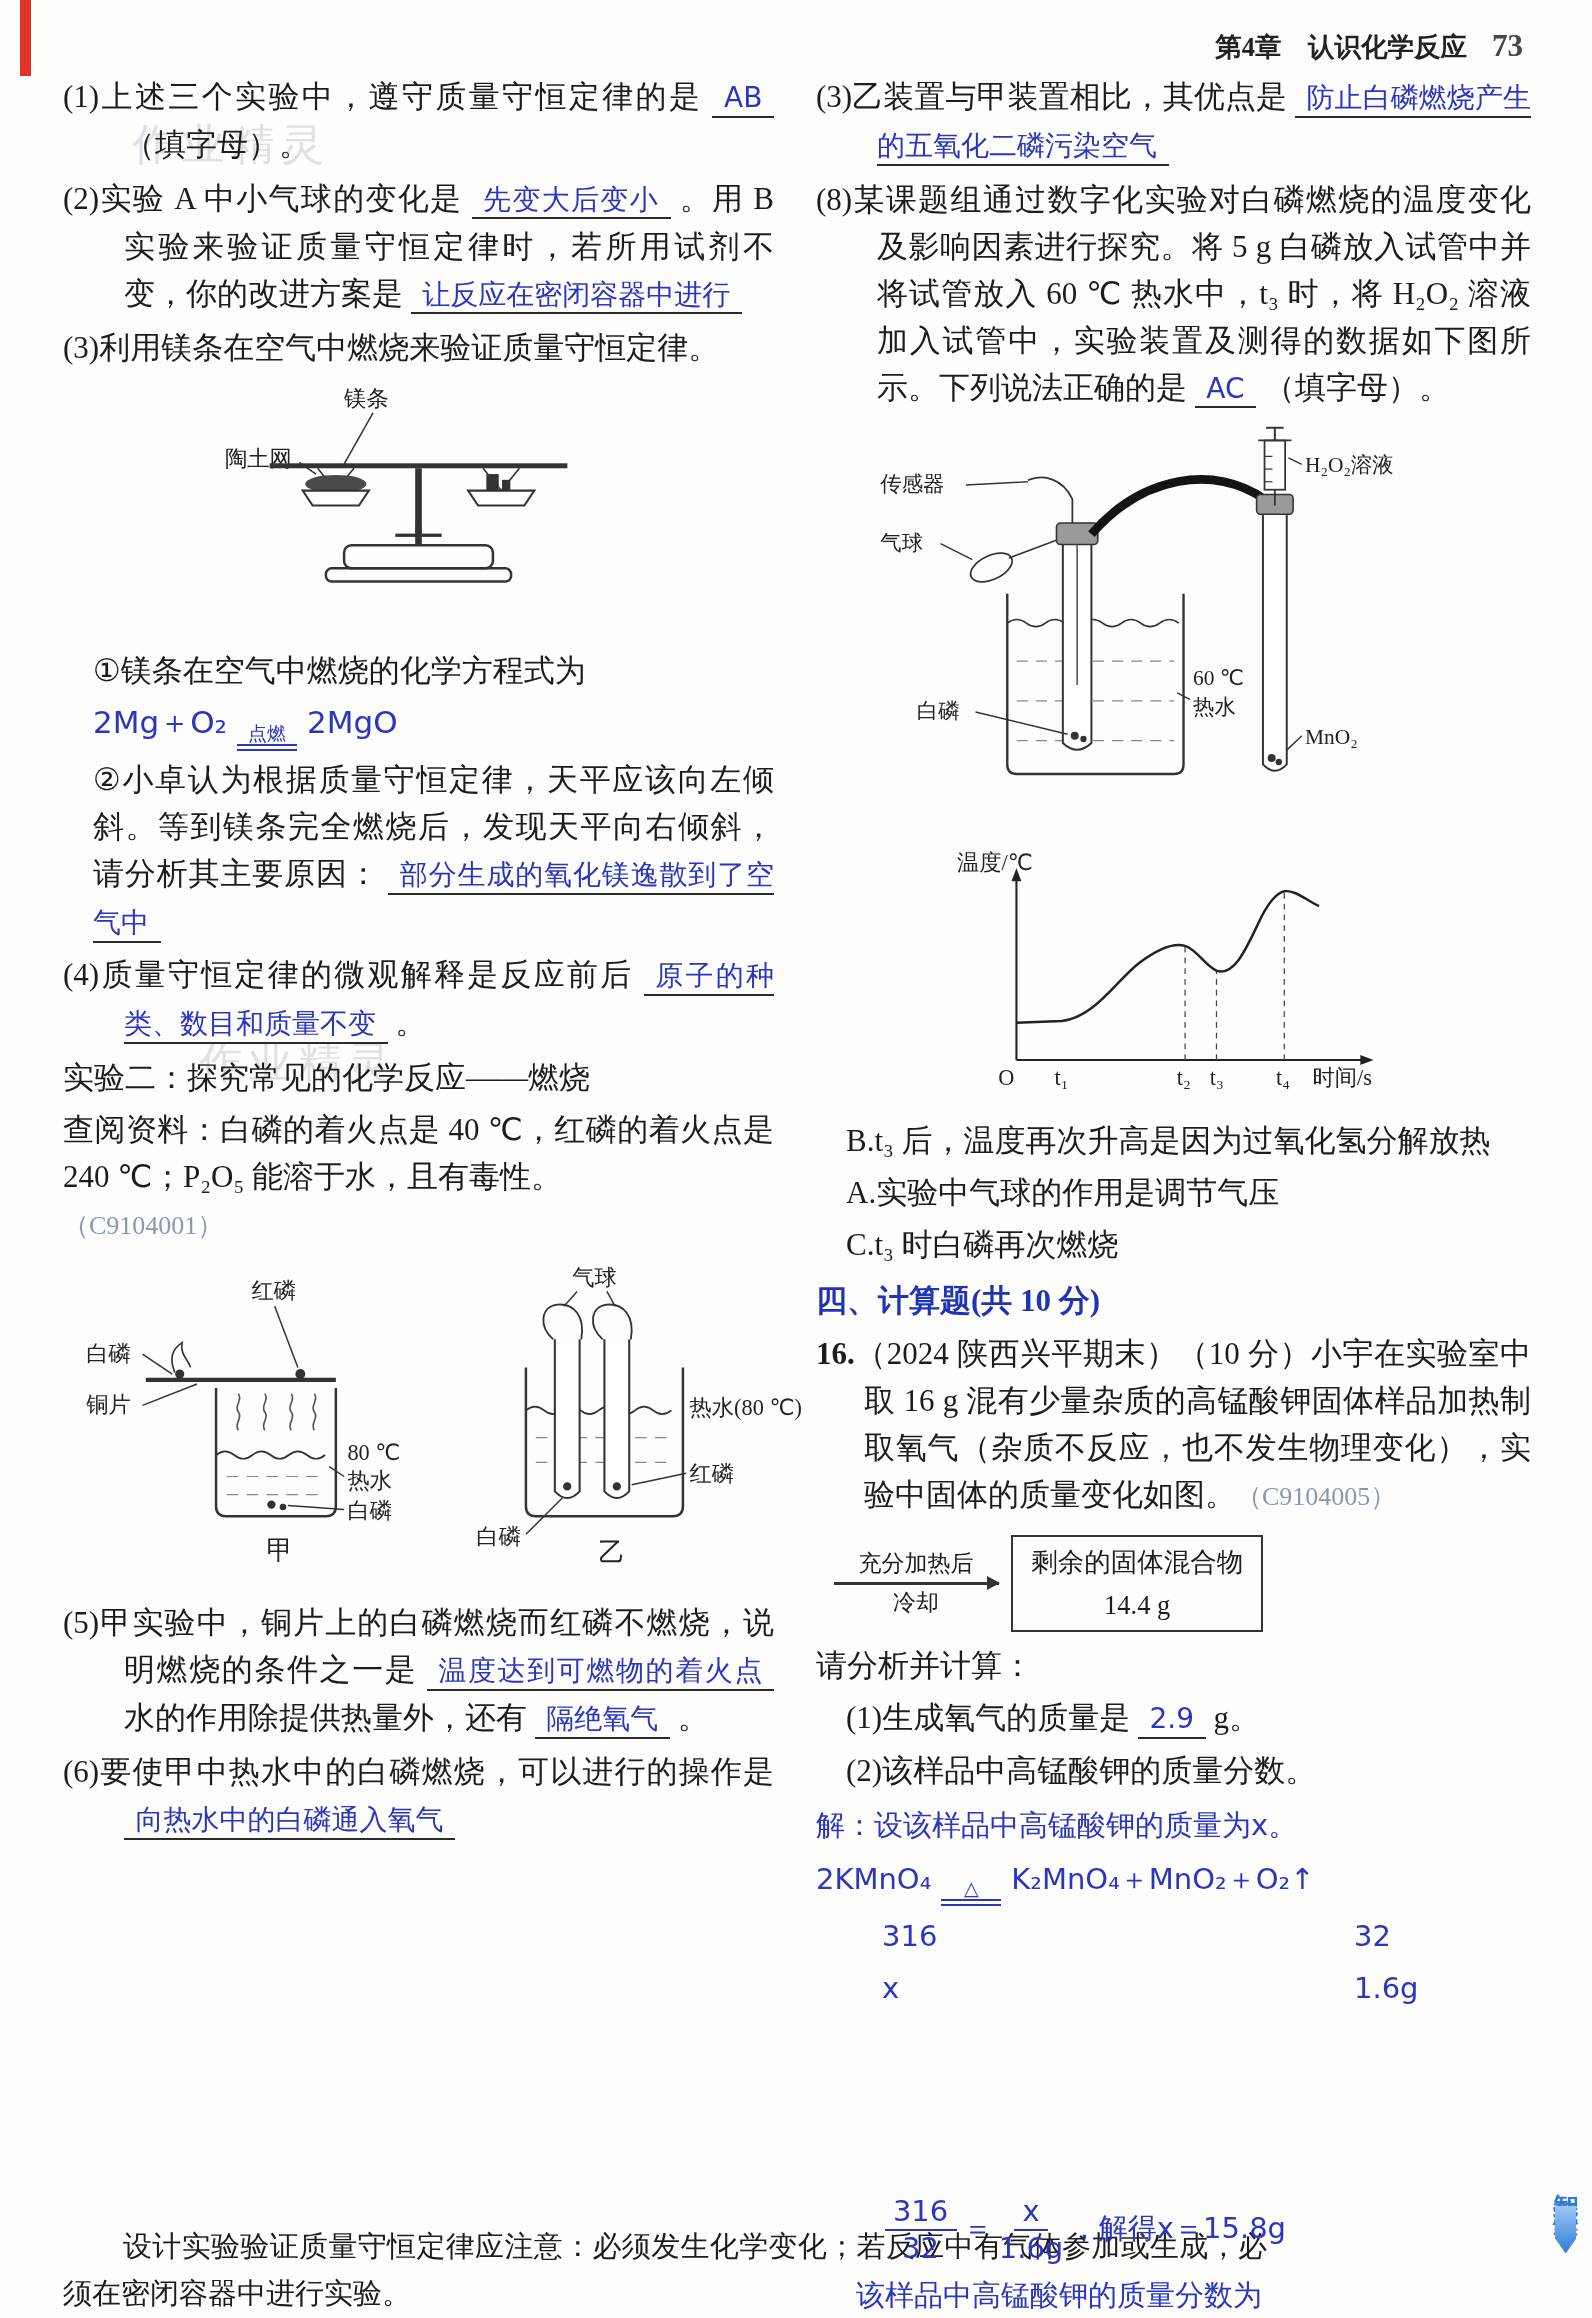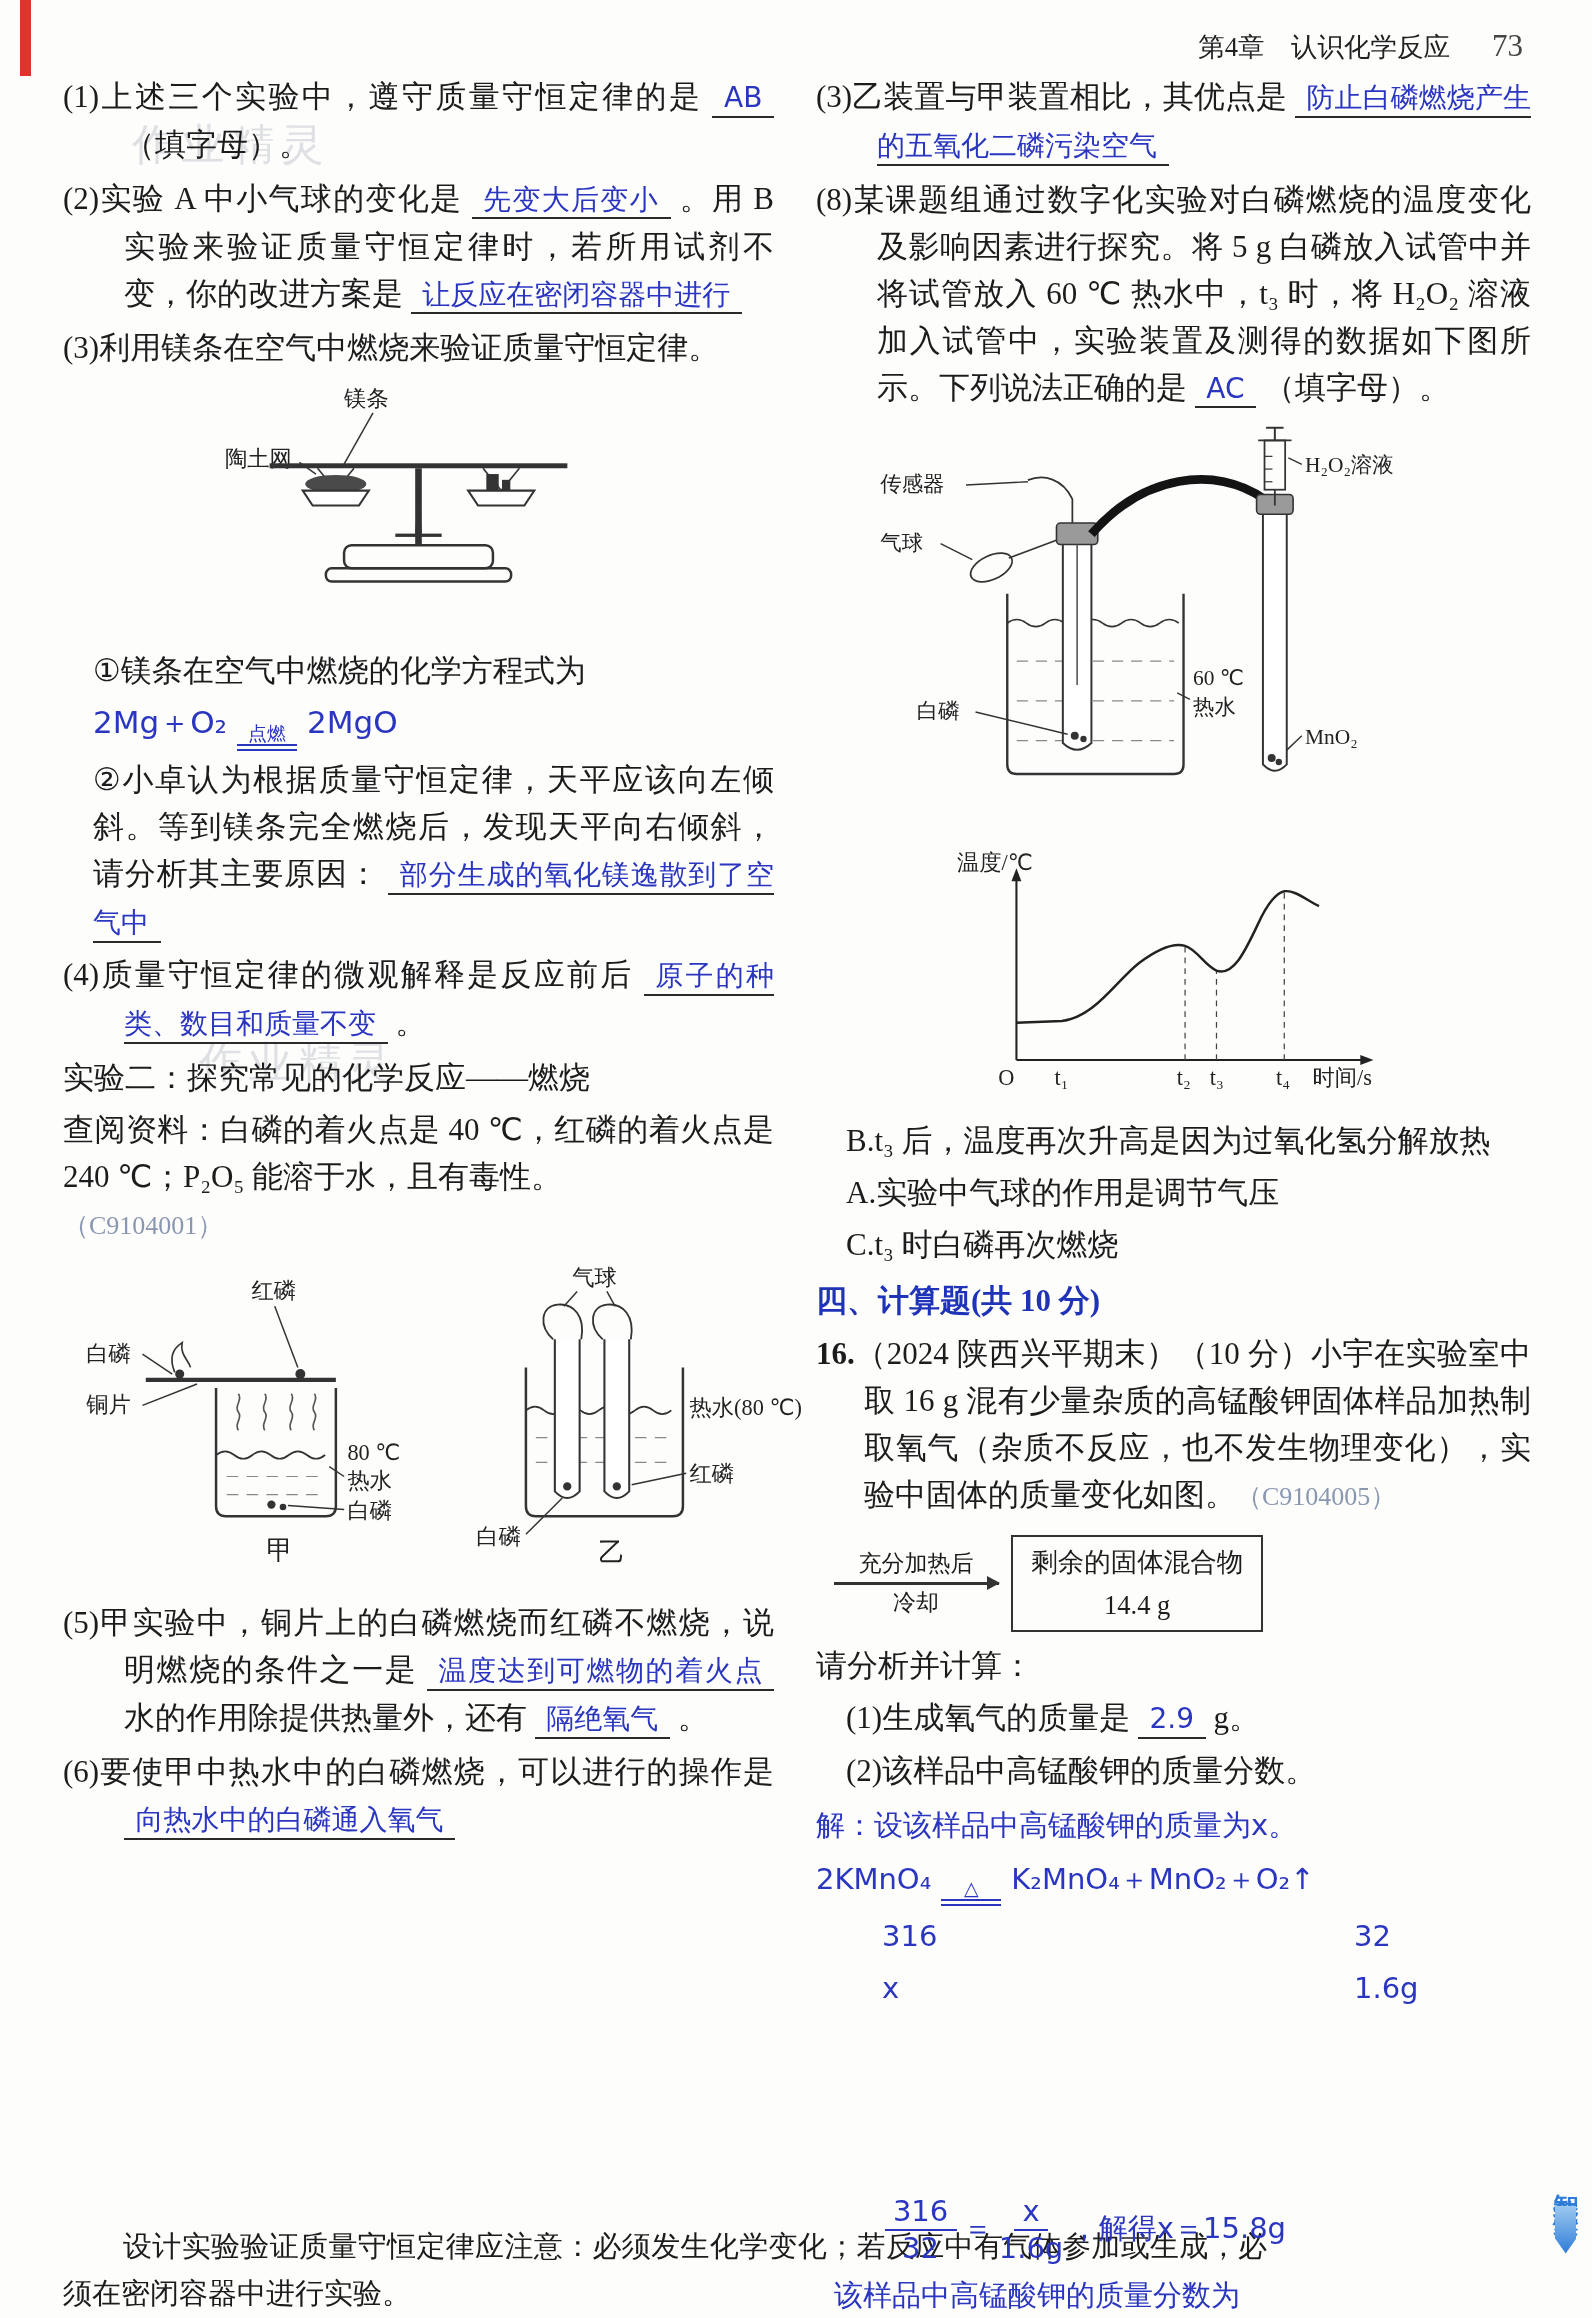--- a/index.html
+++ b/index.html
@@ -1,21 +1,21 @@
 <!DOCTYPE html>
 <html style="font-size:13.2px"><head>
 <meta charset="utf-8">
 <style>
   *{margin:0;padding:0;box-sizing:border-box;}
   html,body{background:#e9e9e9;}
   .page{position:relative;width:1592px;height:2319px;background:#fdfdfc;overflow:hidden;
         font-family:"Liberation Serif","DejaVu Sans",serif;color:#1c1c1c;}
   .corner{position:absolute;left:20px;top:0;width:10.8px;height:76px;background:#e0342b;}
-  .hdr{position:absolute;top:28px;right:69px;display:flex;align-items:baseline;gap:42px;
-       font-weight:normal;font-size:26.5px;color:#222;}
+  .hdr{position:absolute;top:28px;right:69px;display:flex;align-items:baseline;gap:25px;
+       font-weight:bold;font-size:26.5px;color:#222;}
   .hdr .pn{font-size:31px;color:#454545;}
   .wm{position:absolute;color:#d7dade;font-size:43px;letter-spacing:6.6px;opacity:.8;
       font-family:"DejaVu Sans",sans-serif;z-index:0;}
   .col{position:absolute;top:73px;font-size:31px;line-height:47px;text-align:justify;z-index:1;}
   .col-l{left:63px;width:711px;}
   .col-r{left:816px;width:715px;}
   p.q{padding-left:61px;text-indent:-61px;margin-bottom:6.6px;}
   p.q16{padding-left:48px;text-indent:-48px;margin-bottom:6.6px;}
   p.sub{padding-left:30px;margin-bottom:5px;}
   p.plain{margin-bottom:5px;}
@@ -339,21 +339,21 @@
 
   <div class="abs-blue" style="left:878px;top:2194px;">
     <span class="frac">
         <span class="fn">316</span>
         <span>32</span>
       </span><span>＝</span><span class="frac" actable="false">
         <span class="fn">x</span>
         <span>1.6g</span>
       </span><span>，解得x＝15.8g</span>
   </div>
-  <div class="abs-blue" style="left:834px;top:2276px;text-align:center;">该样品中高锰酸钾的质量分数为</div>
+  <div class="abs-blue" style="left:856px;top:2276px;text-align:center;">该样品中高锰酸钾的质量分数为</div>
   <div class="abs-blue" style="left:878px;top:2311px;">
     <span class="frac">
         <span class="fn">15.8g</span>
       </span>
   </div>
 
   <div class="footnote">设计实验验证质量守恒定律应注意：必须发生化学变化；若反应中有气体参加或生成，必须在密闭容器中进行实验。</div>
 
   <div class="sidebar">
     <span class="txt">智慧背囊</span>

